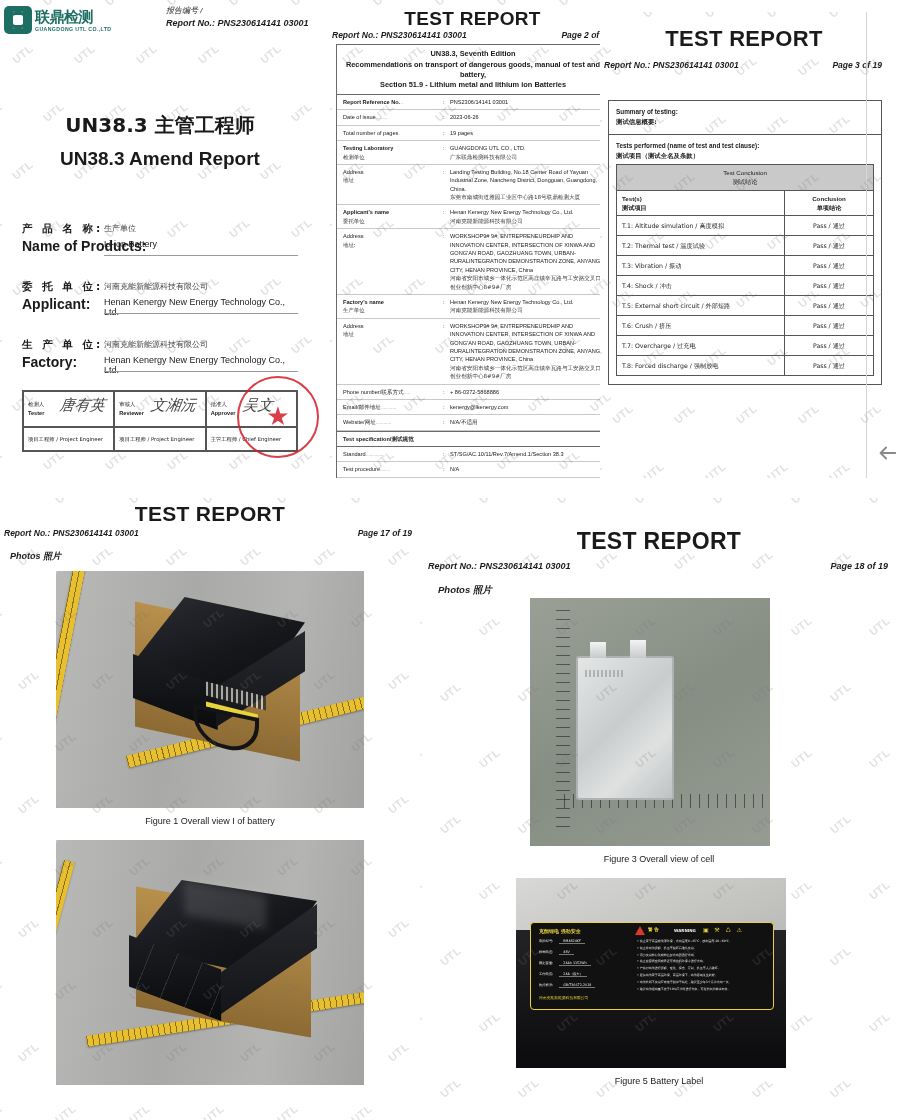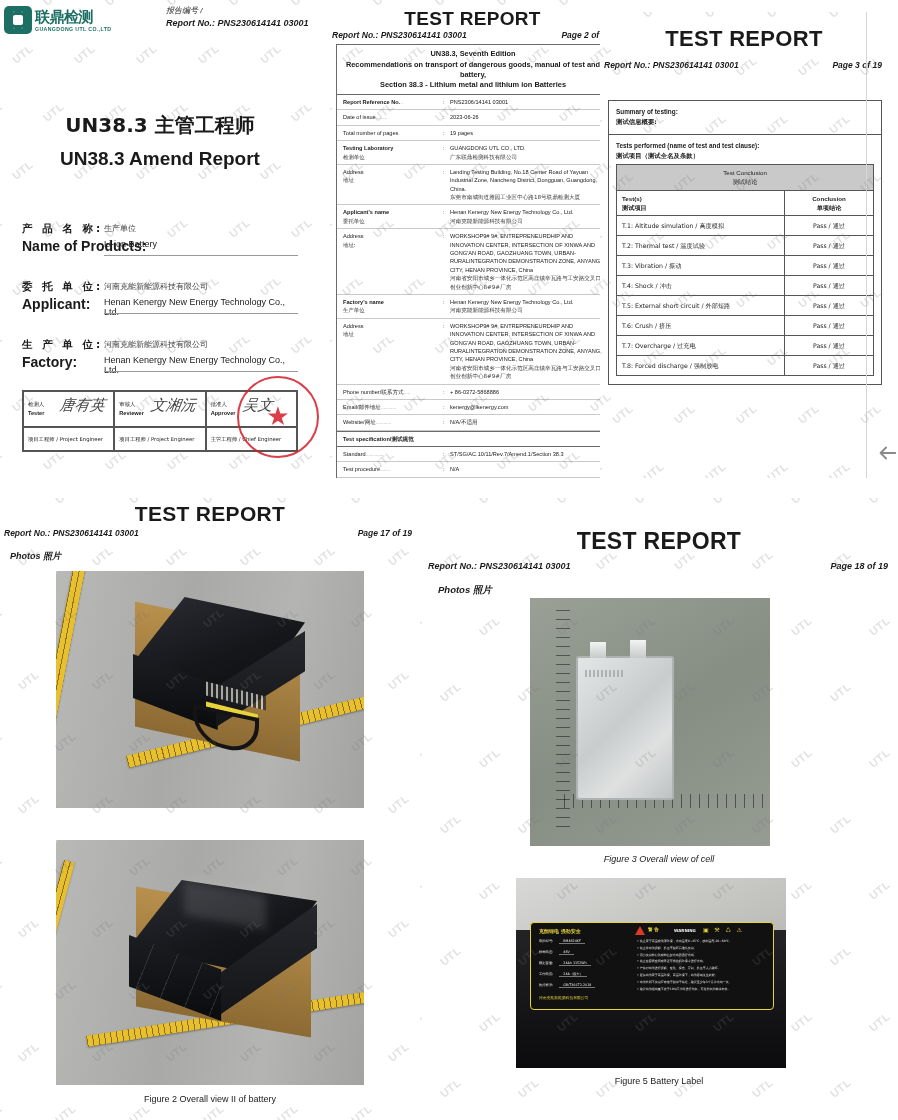--- a/index.html
+++ b/index.html
@@ -369,21 +369,21 @@
       <span style="left:166px;top:454px">UTL</span>
       <span style="left:228px;top:454px">UTL</span>
     </div>
   <div class="ttl" id="p2-title">TEST REPORT</div>
   <div class="rep-no" id="p2-repno">Report No.:  PNS230614141 03001</div>
   <div class="pg-no" id="p2-pgno">Page 2 of 19</div>
   <div id="p2-box">
     <div class="hdr">
       <div class="l1">UN38.3, Seventh Edition</div>
       <div class="l2">Recommendations on transport of dangerous goods, manual of test and battery,</div>
-      <div class="l2" style="margin-top:0">Section 38.3 - Lithium metal and lithium ion Batteries</div>
+      <div class="l2" style="margin-top:0">Section 51.9 - Lithium metal and lithium ion Batteries</div>
     </div>
     <div id="p2-rows">
         <div class="r">
           <div class="k"><span class="kb">Report Reference No.</span><span class="dots">..</span></div>
           <div class="c">:</div>
           <div class="v"><span>PNS2306/14141 03001</span></div>
         </div>
         <div class="r">
           <div class="k"><span class="kk">Date of issue</span><span class="dots">.........</span></div>
           <div class="c">:</div>
@@ -654,35 +654,35 @@
     <div class="ruler" style="left:20px;top:-18px;width:12px;height:250px;transform:rotate(11deg);transform-origin:top left;"></div>
     <div class="ruler" style="left:70px;top:185px;width:290px;height:12px;transform:rotate(-14deg);transform-origin:left top;"></div>
     <div class="wood" style="left:79px;top:48px;width:165px;height:125px;transform:skewY(12deg);"></div>
     <div class="batt-top" style="left:77px;top:26px;width:172px;height:98px;clip-path:polygon(30% 0,100% 26%,70% 100%,0 67%);"></div>
     <div class="batt-front" style="left:77px;top:83px;width:121px;height:76px;clip-path:polygon(0 0,70% 42%,70% 100%,0 58%);"></div>
     <div class="batt-side" style="left:160px;top:60px;width:89px;height:96px;clip-path:polygon(100% 0,100% 42%,0 100%,0 58%);"></div>
     <div style="position:absolute;left:150px;top:118px;width:60px;height:14px;background:repeating-linear-gradient(90deg,#d8d8d0 0 2px,#2a2a2a 2px 5px);opacity:.75;transform:skewY(14deg);"></div>
     <div style="position:absolute;left:150px;top:137px;width:52px;height:5px;background:#e8d33a;transform:skewY(14deg);"></div>
     <div style="position:absolute;left:137px;top:140px;width:58px;height:30px;border:4px solid #141416;border-radius:0 0 30px 30px;transform:skewY(12deg);"></div>
   </div>
+  <div class="figcap" style="position:absolute;left:0;top:318px;width:420px;">Figure 1 Overall view I of battery</div>
 
   <div class="photo" style="left:56px;top:342px;right:56px;height:245px;">
     <div class="floor"></div>
     <div class="ruler" style="left:8px;top:20px;width:11px;height:245px;transform:rotate(15deg);transform-origin:top left;"></div>
     <div class="ruler" style="left:30px;top:196px;width:300px;height:11px;transform:rotate(-9deg);transform-origin:left top;"></div>
     <div class="wood" style="left:80px;top:62px;width:175px;height:120px;transform:skewY(10deg);"></div>
     <div class="batt-top" style="left:73px;top:40px;width:188px;height:96px;clip-path:polygon(28% 0,100% 22%,72% 100%,0 70%);"></div>
     <div class="batt-front" style="left:73px;top:95px;width:128px;height:86px;clip-path:polygon(0 0,72% 40%,72% 100%,0 60%);"></div>
     <div class="batt-side" style="left:165px;top:64px;width:96px;height:110px;clip-path:polygon(100% 0,100% 40%,0 100%,0 62%);"></div>
     <div style="position:absolute;left:73px;top:95px;width:128px;height:86px;
                 background:repeating-linear-gradient(112deg,rgba(255,255,255,.12) 0 1px,transparent 1px 26px);
                 clip-path:polygon(0 0,72% 40%,72% 100%,0 60%);"></div>
     <div style="position:absolute;left:128px;top:48px;width:82px;height:34px;background:rgba(255,255,255,.12);filter:blur(4px);transform:skewY(10deg);"></div>
   </div>
-  <div class="figcap" style="position:absolute;left:0;top:596px;width:420px;">Figure 2 Overall view II of battery</div>
 </div>
 
 <div class="page" id="page18">
   <div class="wm" id="wm18">
       <span style="left:-20px;top:-10px">UTL</span>
       <span style="left:58px;top:-10px">UTL</span>
       <span style="left:136px;top:-10px">UTL</span>
       <span style="left:214px;top:-10px">UTL</span>
       <span style="left:292px;top:-10px">UTL</span>
       <span style="left:370px;top:-10px">UTL</span>
@@ -753,21 +753,21 @@
 
   <div class="photo" style="left:110px;top:100px;width:240px;height:248px;background:#8d9288;">
     <div style="position:absolute;inset:0;background:linear-gradient(150deg,#9aa096,#868d83 50%,#969c92);"></div>
     <div class="steel-rule" style="left:26px;top:12px;width:14px;height:220px;"></div>
     <div class="steel-rule-h" style="left:34px;top:196px;width:202px;height:14px;"></div>
     <div class="cell-body" style="left:46px;top:58px;width:94px;height:140px;"></div>
     <div class="cell-tab" style="left:60px;top:44px;width:16px;height:16px;"></div>
     <div class="cell-tab" style="left:100px;top:42px;width:16px;height:18px;"></div>
     <div style="position:absolute;left:55px;top:72px;width:40px;height:7px;background:repeating-linear-gradient(90deg,#9aa0a1 0 2px,transparent 2px 4px);opacity:.7"></div>
   </div>
-  <div class="figcap" style="position:absolute;left:0;top:356px;width:478px;font-style:italic;">Figure 3 Overall view of cell</div>
+  <div class="figcap" style="position:absolute;left:0;top:356px;width:478px;">Figure 3 Overall view of cell</div>
 
   <div class="photo" style="left:96px;top:380px;width:270px;height:190px;background:#1a1a1a;">
     <div style="position:absolute;left:0;top:0;right:0;height:62px;background:linear-gradient(160deg,#d8d8d6,#b9b9b6);"></div>
     <div style="position:absolute;left:0;top:52px;right:0;bottom:0;background:linear-gradient(180deg,#232326,#0b0b0d);"></div>
     <div class="lbl-panel" style="left:14px;top:44px;width:242px;height:86px;">
       <div class="lbl-head" style="left:8px;top:5px;">克能锂电  强劲安全</div>
       <div style="position:absolute;left:104px;top:3px;width:0;height:0;border-left:5px solid transparent;border-right:5px solid transparent;border-bottom:9px solid #d93b28;"></div>
       <div class="lbl-warn" style="left:117px;top:4px;">警 告</div>
       <div class="lbl-warn" style="left:143px;top:5px;color:#f2f2f2;font-size:4px;">WARNING</div>
       <div style="position:absolute;left:172px;top:3px;font-size:6px;color:#e8d33a;letter-spacing:2px;">▣ ⚒ ♺ ⚠</div>

